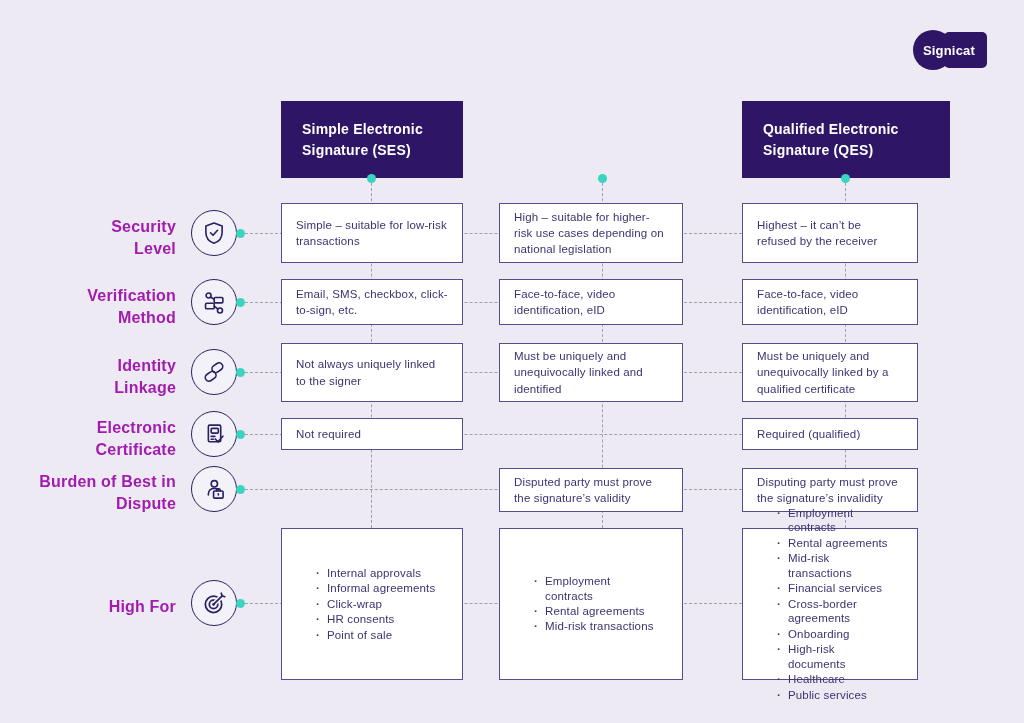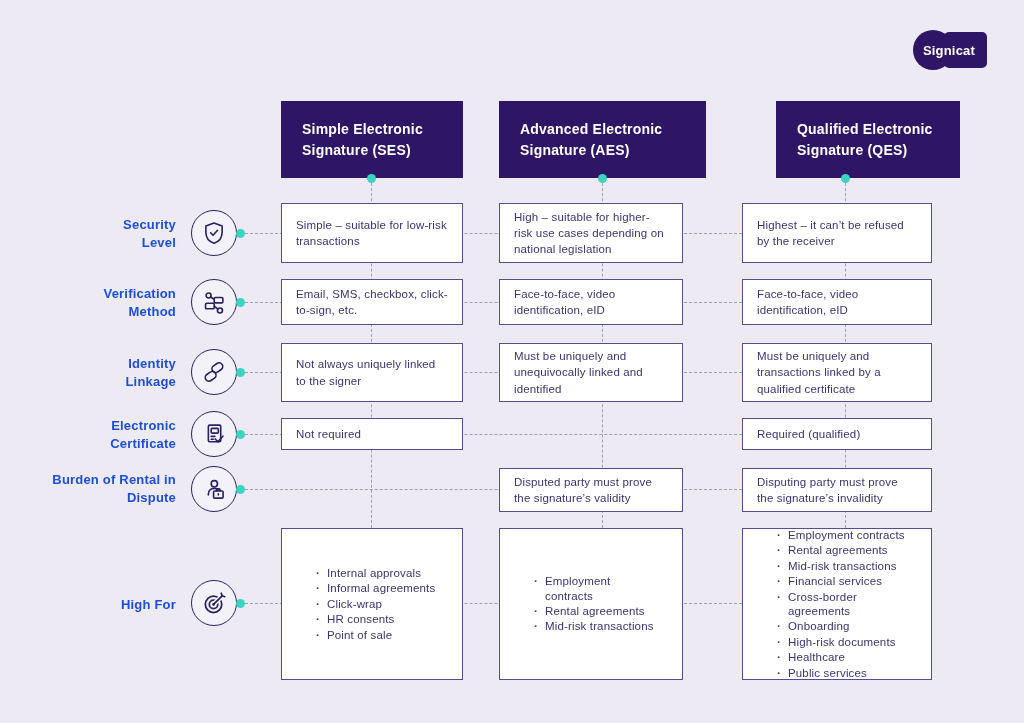--- a/index.html
+++ b/index.html
@@ -8,41 +8,41 @@
 
   
   .logo-circle{position:absolute;left:913px;top:30px;width:40px;height:40px;border-radius:50%;background:#2E1566;}
   .logo-square{position:absolute;left:944px;top:32px;width:43px;height:36px;border-radius:5px;background:#2E1566;}
   .logo-text{position:absolute;left:911px;top:30px;width:76px;height:40px;display:flex;align-items:center;justify-content:center;
              color:#fff;font-weight:bold;font-size:13px;letter-spacing:.2px;z-index:2;}
 
   
   .hdr{position:absolute;top:101px;height:77px;background:#2E1566;color:#fff;font-weight:bold;font-size:14px;
        line-height:1.45;display:flex;align-items:center;padding:0 21px;box-sizing:border-box;letter-spacing:.2px;z-index:2;}
-  .h1{left:281px;width:182px}.h2{left:499px;width:207px}.h3{left:776px;width:184px}
+  .h1{left:281px;width:182px}.h2{left:499px;width:207px}.h3{left:742px;width:208px}
 
   
   .vline{position:absolute;top:178px;height:350px;width:0;border-left:1px dashed #A19DB6;z-index:1;}
   .v1{left:371px}.v2{left:602px}.v3{left:845px}
   .hline{position:absolute;left:240px;width:502px;height:0;border-top:1px dashed #A19DB6;z-index:1;}
   .dot{position:absolute;width:9px;height:9px;border-radius:50%;background:#3BD4C1;z-index:4;}
 
   
   .cell{position:absolute;background:#fff;border:1px solid #544E8F;box-sizing:border-box;display:flex;align-items:center;
         padding:4px 14px;font-size:11.5px;line-height:1.4;color:#3B3470;z-index:2;letter-spacing:.15px;}
-  .c1{left:281px;width:182px}.c2{left:499px;width:184px}.c3{left:742px;width:190px}
+  .c1{left:281px;width:182px}.c2{left:499px;width:184px}.c3{left:742px;width:176px}
   .r1{top:203px;height:60px}.r2{top:279px;height:46px}.r3{top:343px;height:59px}
   .r4{top:418px;height:32px}.r5{top:468px;height:44px}.r6{top:528px;height:152px;padding-left:22px;}
 
   .cell ul{list-style:none;margin:12px;padding:0;}
   .cell li{position:relative;padding-left:11px;line-height:1.26;margin:1px 0;}
   .cell li::before{content:"\00B7";position:absolute;left:0;top:0;font-weight:bold;}
 
   
-  .rowlabel{position:absolute;text-align:right;font-weight:bold;font-size:13px;color:#1d4ed8;line-height:1.35;letter-spacing:.2px;}
+  .rowlabel{position:absolute;text-align:right;font-weight:bold;font-size:16px;color:#a21caf;line-height:1.35;letter-spacing:.2px;}
   .l1{left:86px;width:90px;top:216px}
   .l2{left:76px;width:100px;top:285px}
   .l3{left:96px;width:80px;top:355px}
   .l4{left:76px;width:100px;top:417px}
   .l5{left:36px;width:140px;top:471px}
   .l6{left:76px;width:100px;top:596px}
 
   
   .iconcircle{position:absolute;left:191px;width:46px;height:46px;border-radius:50%;border:1.5px solid #2B2161;
               background:#F4F2F9;display:flex;align-items:center;justify-content:center;z-index:2;box-sizing:border-box;}
@@ -74,28 +74,27 @@
   <div class="dot" style="left:841px;top:174px"></div>
 
   <div class="dot" style="left:236px;top:229px"></div>
   <div class="dot" style="left:236px;top:298px"></div>
   <div class="dot" style="left:236px;top:368px"></div>
   <div class="dot" style="left:236px;top:430px"></div>
   <div class="dot" style="left:236px;top:485px"></div>
   <div class="dot" style="left:236px;top:599px"></div>
 
   <div class="hdr h1">Simple Electronic Signature (SES)</div>
-  <div class="hdr h2">Advanced Electronic Signature (AES)</div>
   <div class="hdr h3">Qualified Electronic Signature (QES)</div>
 
   <div class="rowlabel l1">Security Level</div>
   <div class="rowlabel l2">Verification Method</div>
   <div class="rowlabel l3">Identity Linkage</div>
   <div class="rowlabel l4">Electronic Certificate</div>
-  <div class="rowlabel l5">Burden of Rental in Dispute</div>
+  <div class="rowlabel l5">Burden of Best in Dispute</div>
   <div class="rowlabel l6">High For</div>
 
   <div class="iconcircle i1">
     <svg width="26" height="26" viewBox="0 0 24 24">
       <path d="M12 2.8 L19.5 5.6 V11.2 C19.5 16.4 16.4 19.9 12 21.4 C7.6 19.9 4.5 16.4 4.5 11.2 V5.6 Z"></path>
       <path d="M8.8 11.8 l2.3 2.3 l4.2 -4.6"></path>
     </svg>
   </div>
   <div class="iconcircle i2">
     <svg width="26" height="26" viewBox="0 0 24 24">
@@ -162,21 +161,21 @@
       <span>Face-to-face, video identification, eID</span>
     </div>
 
   <div class="cell c1 r3">
       <span>Not always uniquely linked to the signer</span>
     </div>
   <div class="cell c2 r3">
       <span>Must be uniquely and unequivocally linked and identified</span>
     </div>
   <div class="cell c3 r3">
-      <span>Must be uniquely and transactions linked by a qualified certificate</span>
+      <span>Must be uniquely and unequivocally linked by a qualified certificate</span>
     </div>
 
   <div class="cell c1 r4">
       <span>Not required</span>
     </div>
   <div class="cell c3 r4">
       <span>Required (qualified)</span>
     </div>
 
   <div class="cell c2 r5">

